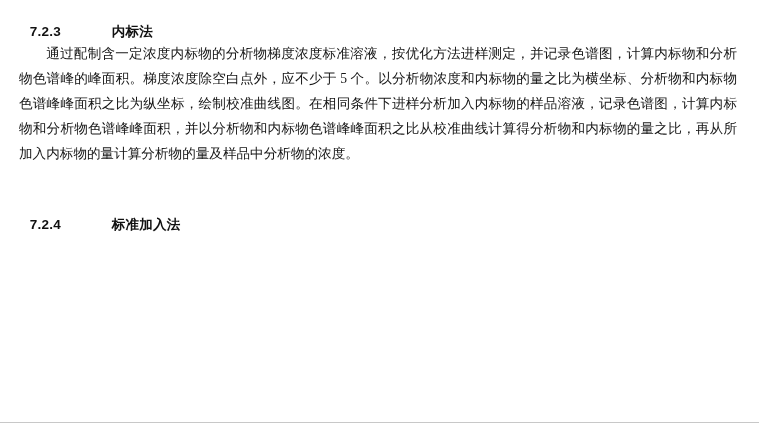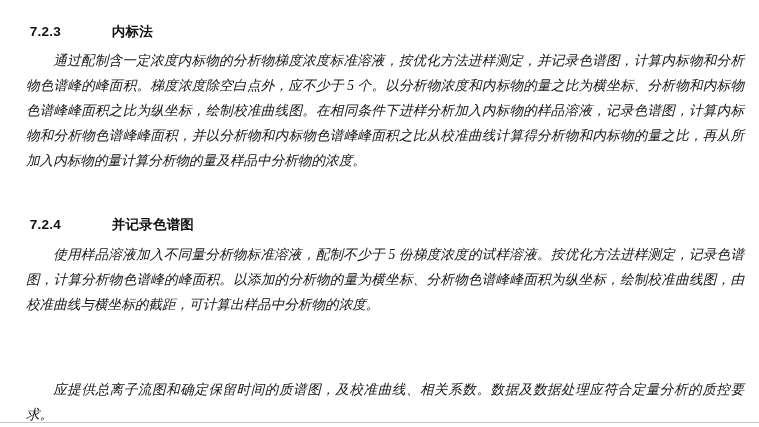--- a/index.html
+++ b/index.html
@@ -42,22 +42,21 @@
     padding-left: 34px;
   }
   .para {
     font-family: "Liberation Serif", serif;
     font-size: 13.6px;
     line-height: 25px;
     color: #141414;
     text-align: justify;
     text-justify: inter-character;
     text-indent: 2em;
-    margin: 12px;
-    font-style: italic;
+    margin: 5px;
   }
   .h-723 { position: absolute; left: 14px; top: 8px; }
   .p-723 { position: absolute; left: 14px; top: 36px; width: 718px; }
   .h-724 { position: absolute; left: 14px; top: 201px; }
   .p-724 { position: absolute; left: 14px; top: 230px; width: 718px; }
   .h-73  { position: absolute; left: 14px; top: 337px; }
   .p-73  { position: absolute; left: 14px; top: 365px; width: 718px; }
   .bottom-rule {
     position: absolute;
     left: 0;
@@ -72,23 +71,21 @@
 
 <div class="page">
 
   <div class="section-heading h-723">
     <span class="heading-num">7.2.3</span><span class="heading-gap"></span><span class="heading-title">内标法</span>
   </div>
 
   <p class="para p-723">通过配制含一定浓度内标物的分析物梯度浓度标准溶液，按优化方法进样测定，并记录色谱图，计算内标物和分析物色谱峰的峰面积。梯度浓度除空白点外，应不少于 5 个。以分析物浓度和内标物的量之比为横坐标、分析物和内标物色谱峰峰面积之比为纵坐标，绘制校准曲线图。在相同条件下进样分析加入内标物的样品溶液，记录色谱图，计算内标物和分析物色谱峰峰面积，并以分析物和内标物色谱峰峰面积之比从校准曲线计算得分析物和内标物的量之比，再从所加入内标物的量计算分析物的量及样品中分析物的浓度。</p>
 
   <div class="section-heading h-724">
-    <span class="heading-num">7.2.4</span><span class="heading-gap"></span><span class="heading-title">并记录色谱图</span>
+    <span class="heading-num">7.2.4</span><span class="heading-gap"></span><span class="heading-title">标准加入法</span>
   </div>
 
-  <p class="para p-724">使用样品溶液加入不同量分析物标准溶液，配制不少于 5 份梯度浓度的试样溶液。按优化方法进样测定，记录色谱图，计算分析物色谱峰的峰面积。以添加的分析物的量为横坐标、分析物色谱峰峰面积为纵坐标，绘制校准曲线图，由校准曲线与横坐标的截距，可计算出样品中分析物的浓度。</p>
 
 
-  <p class="para p-73">应提供总离子流图和确定保留时间的质谱图，及校准曲线、相关系数。数据及数据处理应符合定量分析的质控要求。</p>
 
   <div class="bottom-rule"></div>
 
 </div>
 
 </body></html>

